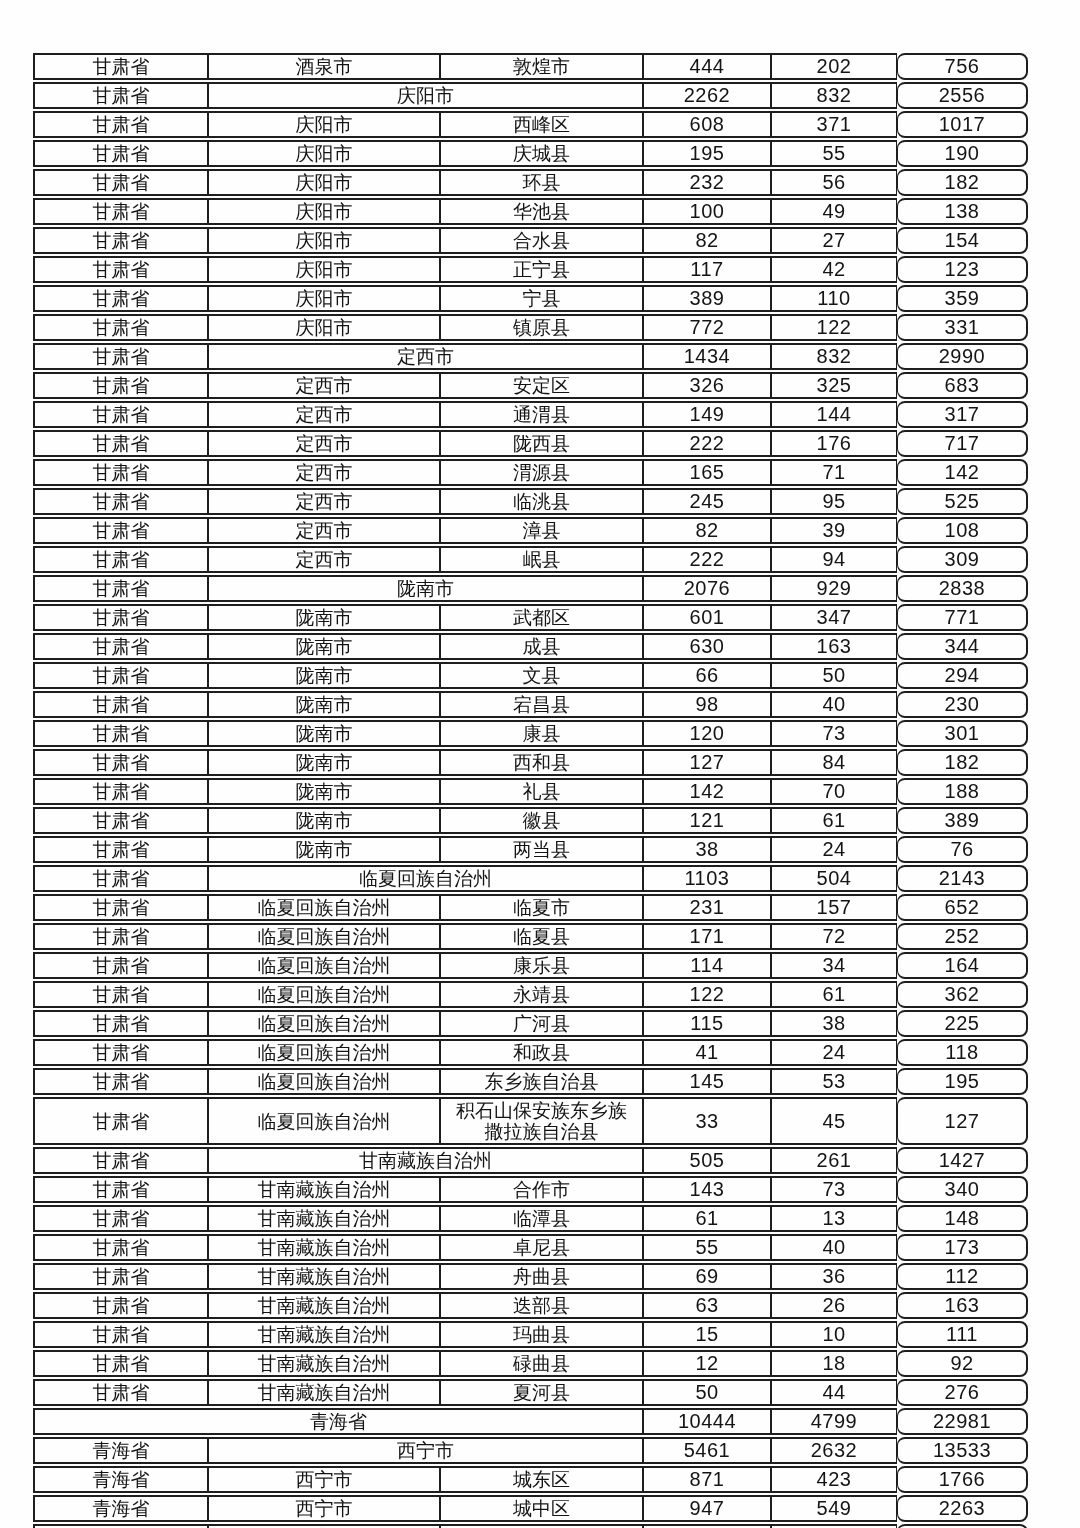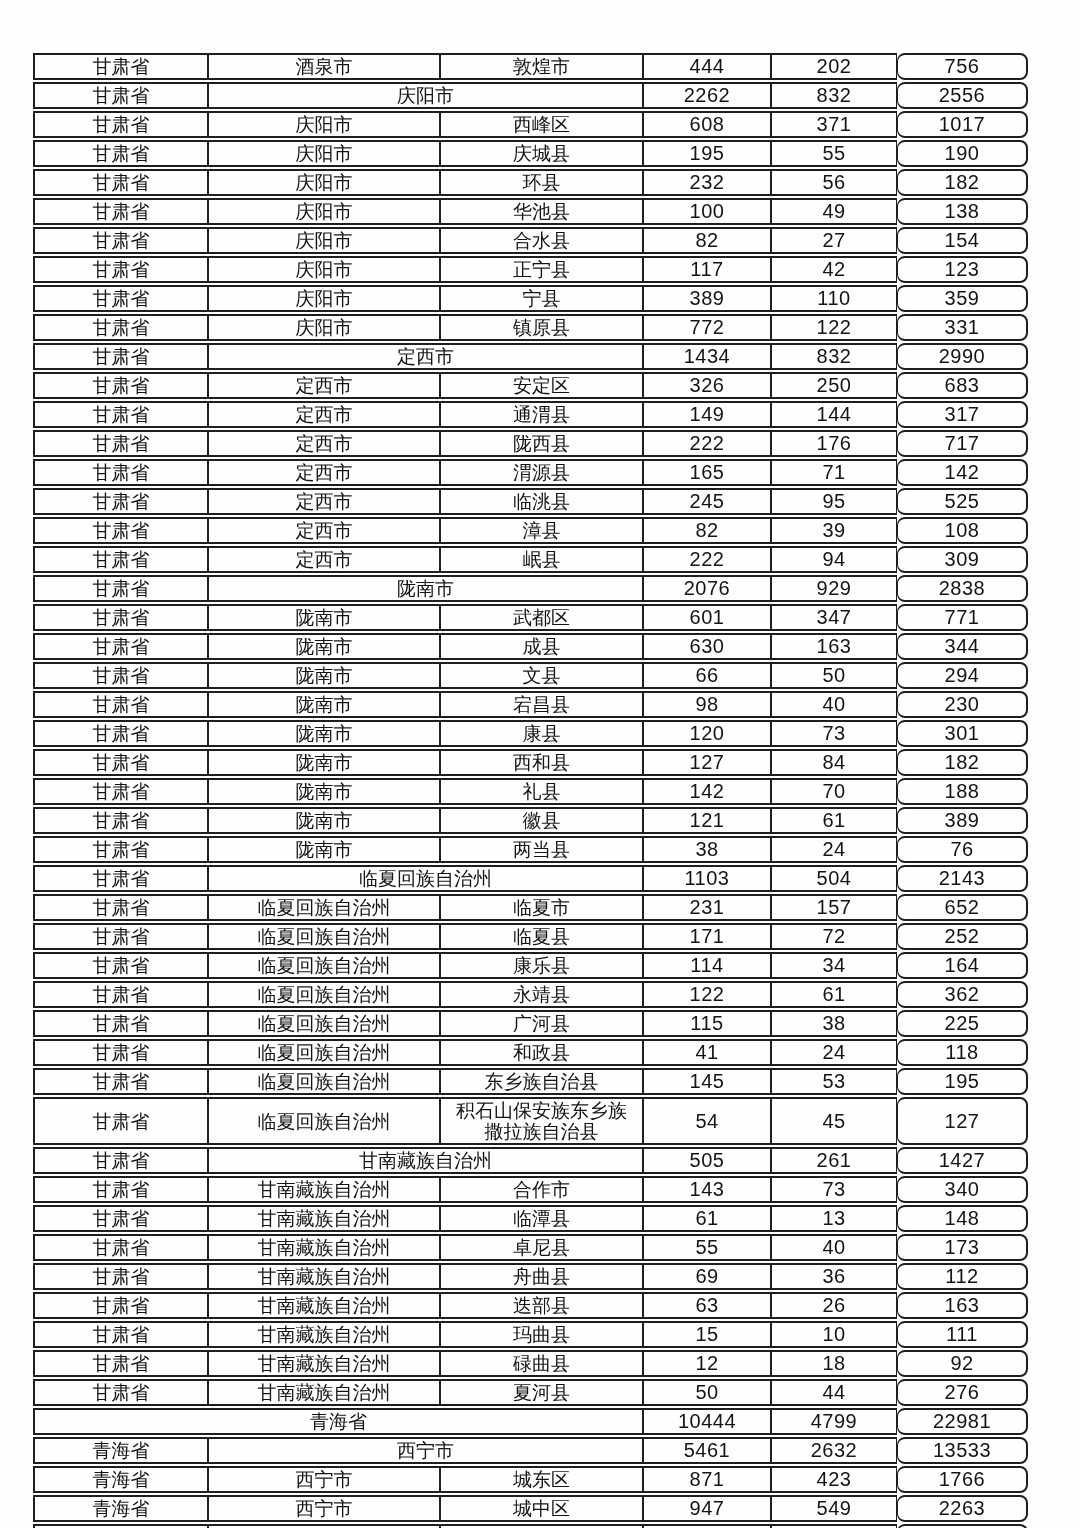--- a/index.html
+++ b/index.html
@@ -142,21 +142,21 @@
           <td colspan="2" class="txt">定西市</td>
           <td class="val">1434</td>
           <td class="val">832</td>
           <td class="val">2990</td>
         </tr>
         <tr>
           <td class="txt">甘肃省</td>
           <td class="txt">定西市</td>
           <td class="txt">安定区</td>
           <td class="val">326</td>
-          <td class="val">250</td>
+          <td class="val">325</td>
           <td class="val">683</td>
         </tr>
         <tr>
           <td class="txt">甘肃省</td>
           <td class="txt">定西市</td>
           <td class="txt">通渭县</td>
           <td class="val">149</td>
           <td class="val">144</td>
           <td class="val">317</td>
         </tr>
@@ -340,21 +340,21 @@
           <td class="txt">东乡族自治县</td>
           <td class="val">145</td>
           <td class="val">53</td>
           <td class="val">195</td>
         </tr>
         <tr>
           <td class="txt">甘肃省</td>
           <td class="txt">临夏回族自治州</td>
           <td class="txt">积石山保安族东乡族
 撒拉族自治县</td>
-          <td class="val">54</td>
+          <td class="val">33</td>
           <td class="val">45</td>
           <td class="val">127</td>
         </tr>
         <tr>
           <td class="txt">甘肃省</td>
           <td colspan="2" class="txt">甘南藏族自治州</td>
           <td class="val">505</td>
           <td class="val">261</td>
           <td class="val">1427</td>
         </tr>

